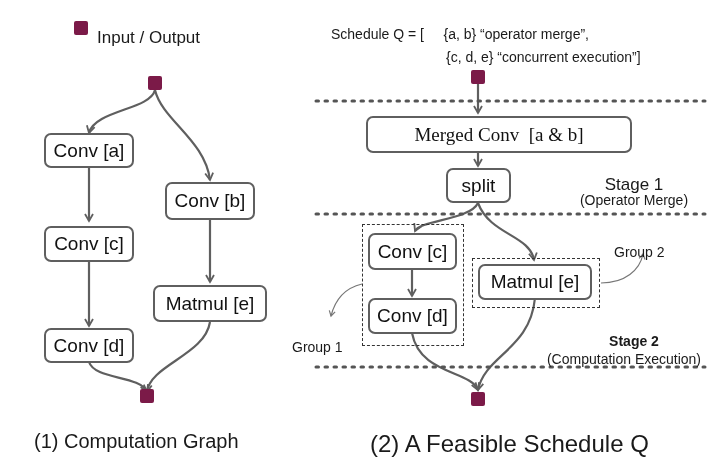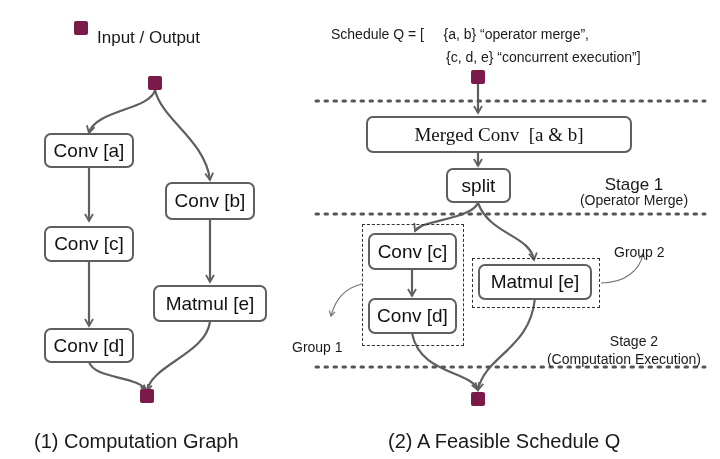--- a/index.html
+++ b/index.html
@@ -77,17 +77,17 @@
 <div class="txt" style="left:564px;top:180px;font-size:14px;width:140px;text-align:center;">(Operator Merge)</div>
 
 <div class="group" style="left:362px;top:224px;width:102px;height:122px;"></div>
 <div class="node" style="left:368px;top:233px;width:89px;height:37px;">Conv [c]</div>
 <div class="node" style="left:368px;top:298px;width:89px;height:36px;">Conv [d]</div>
 <div class="group" style="left:472px;top:258px;width:128px;height:50px;"></div>
 <div class="node" style="left:478px;top:264px;width:114px;height:36px;">Matmul [e]</div>
 
 <div class="txt" style="left:292px;top:327px;font-size:14px;">Group 1</div>
 <div class="txt" style="left:614px;top:232px;font-size:14px;">Group 2</div>
-<div class="txt" style="left:589px;top:321px;font-size:14px;width:90px;text-align:center;">Stage 2</div>
+<div class="txt" style="left:589px;top:321px;font-size:14px;width:90px;text-align:center;font-weight:bold;">Stage 2</div>
 <div class="txt" style="left:534px;top:339px;font-size:14px;width:180px;text-align:center;">(Computation Execution)</div>
 
 <div class="io" style="left:471px;top:392px;"></div>
-<div class="txt" style="left:388px;top:418px;font-size:20px;">(2) A Feasible Schedule Q</div>
+<div class="txt" style="left:370px;top:418px;font-size:24px;">(2) A Feasible Schedule Q</div>
 
 </body></html>

